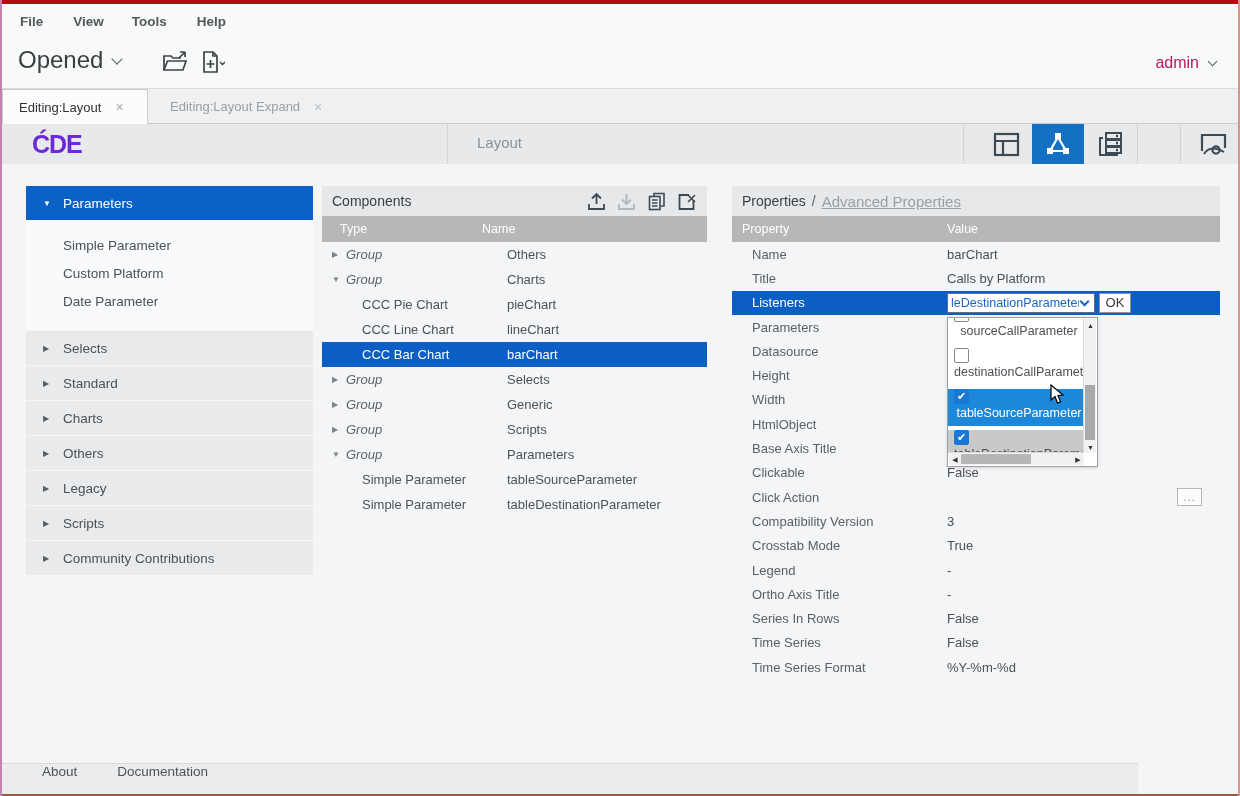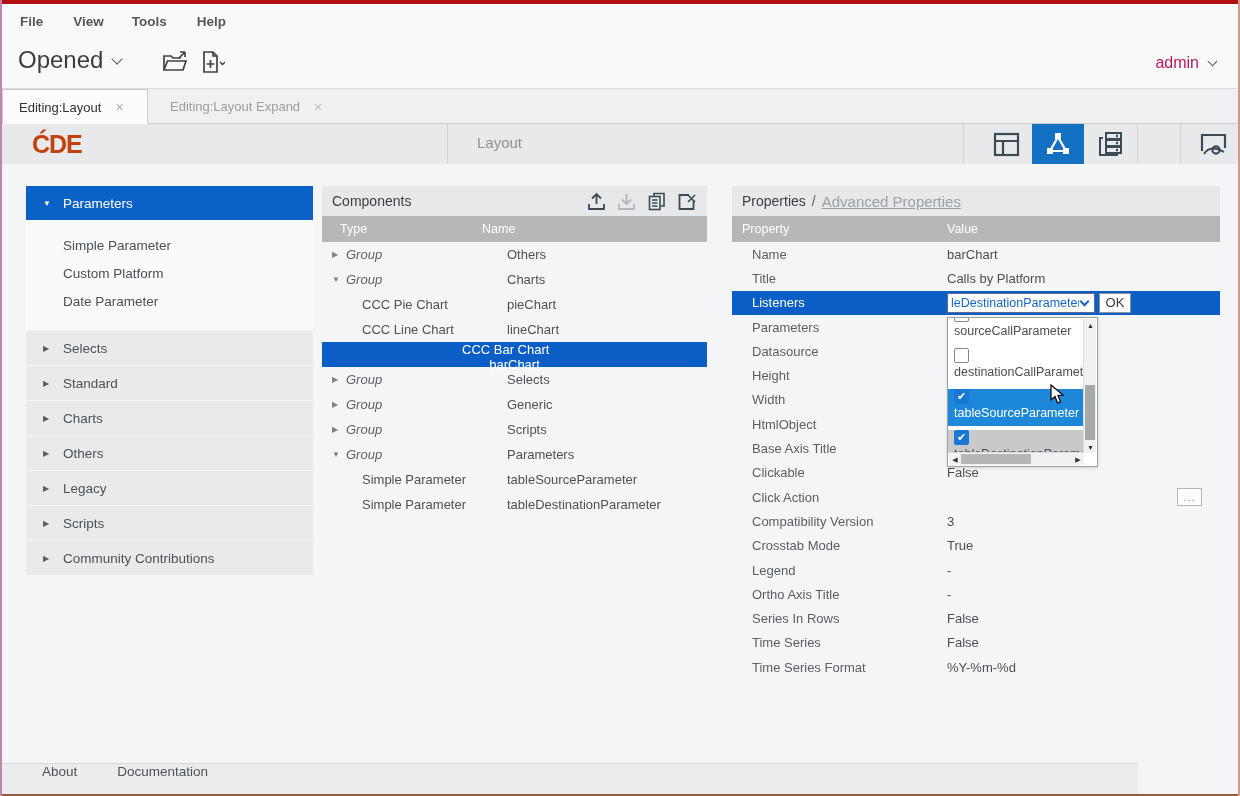--- a/index.html
+++ b/index.html
@@ -27,21 +27,21 @@
   
   .tab-strip { position:absolute; left:0; top:89px; width:1236px; height:35px; background:#eef0f1; border-bottom:1px solid #c9cbcd; }
   .tab { position:absolute; top:0; height:35px; display:flex; align-items:center; font-size:13px; cursor:default; }
   .tab-active { left:0; width:146px; background:#fcfcfc; border:1px solid #c9cbcd; border-bottom:none; color:#2e3236; padding-left:16px; }
   .tab-inactive { left:152px; width:196px; color:#9b9ea1; padding-left:16px; }
   .tab .close { margin-left:14px; color:#a8abad; font-size:14px; }
   .tab-inactive .close { color:#b9bcbe; }
 
   
   .cde-toolbar { position:absolute; left:0; top:124px; width:1236px; height:40px; background:#e7e9ea; }
-  .brand { position:absolute; left:30px; top:6px; font-size:25px; font-weight:bold; letter-spacing:-1px; color:#c2410c; }
+  .brand { position:absolute; left:30px; top:6px; font-size:25px; font-weight:bold; letter-spacing:-1px; color:#6d28d9; }
   .tb-actions { position:absolute; left:104px; top:0; height:40px; display:flex; align-items:center; gap:28px; }
   .tb-actions .act { font-size:13.5px; color:#43474c; cursor:default; }
   .tb-divider { position:absolute; top:0; width:1px; height:40px; background:#d2d4d6; }
   .div-1 { left:445px; } .div-2 { left:961px; } .div-3 { left:1135px; } .div-4 { left:1178px; }
   .panel-title { position:absolute; left:475px; top:10px; font-size:15px; color:#8e9296; }
   .view-slot { position:absolute; top:0; width:52px; height:40px; display:flex; align-items:center; justify-content:center; }
   .vs-1 { left:978px; } .vs-2 { left:1030px; background:#1470c2; } .vs-3 { left:1083px; } .vs-4 { left:1183px; }
 
   
   .workspace { position:absolute; left:0; top:164px; width:1236px; height:599px; background:#f3f5f6; }
@@ -62,21 +62,21 @@
   .panel-head .ttl { font-size:14px; color:#3b3f43; }
   .ph-icons { margin-left:auto; display:flex; align-items:center; gap:9px; }
   .thead { height:26px; background:#b5b7b9; display:flex; align-items:center; color:#fff; font-size:12.5px; }
   .thead .c-type { padding-left:18px; width:160px; }
   .thead .c-name { }
   .crow { height:25px; display:flex; align-items:center; font-size:13px; color:#4e5256; cursor:default; }
   .crow .tcell { width:185px; display:flex; align-items:center; }
   .crow .caret { width:14px; margin-left:10px; font-size:8px; color:#7e8285; flex:none; }
   .crow .indent1 { margin-left:40px; }
   .crow .grp { font-style:italic; color:#5d6165; }
-  .crow.selected { background:#0b5ec6;flex-direction:column; }
+  .crow.selected { background:#0b5ec6; }
   .crow.selected .tcell span, .crow.selected .ncell, .crow.selected .caret { color:#fff; }
   .ncell { }
 
   
   .properties-panel { position:absolute; left:730px; top:22px; width:488px; }
   .props-title { display:flex; align-items:center; gap:6px; }
   .props-title .main { font-size:14px; color:#3b3f43; }
   .props-title .sep { font-size:14px; color:#5b5f63; }
   .props-title .sub { font-size:15px; color:#9aa0a5;text-decoration:underline; }
   .thead .c-prop { padding-left:10px; width:215px; }
@@ -87,21 +87,21 @@
   .prow.selected .pname { color:#fff; }
   .listeners-editor { display:flex; align-items:center; gap:4px; }
   .fake-select { width:148px; height:20px; background:#fff; border:1px solid #5f6a93; display:flex; align-items:center; }
   .fake-select .val { flex:1; font-size:12.5px; color:#1566c8; padding-left:3px; white-space:nowrap; overflow:hidden; }
   .sel-chev { width:7px; height:7px; border-right:2px solid #1566c8; border-bottom:2px solid #1566c8; transform:rotate(45deg); margin:0 6px 3px 2px; flex:none; }
   .ok-btn { width:32px; height:20px; background:#fff; border:1px solid #8f9296; font-size:13px; color:#36393c; display:flex; align-items:center; justify-content:center; }
   .ellipsis-btn { position:absolute; right:18px; top:3px; width:25px; height:18px; background:#fcfcfc; border:1px solid #b4b7b9; color:#85898c; font-size:11px; display:flex; align-items:center; justify-content:center; letter-spacing:1px; }
 
   
   .popup { position:absolute; left:215px; top:131px; width:151px; height:150px; background:#fff; border:1px solid #9ea2a6; z-index:10; box-shadow:0 1px 3px rgba(0,0,0,.15); }
-  .popup-list { position:absolute; left:0; top:0; width:136px; height:135px; overflow:hidden; }
+  .popup-list { position:absolute; left:0; top:0; width:136px; height:135px; overflow:hidden;text-align:center; }
   .plist-inner { position:relative; top:-15px; }
   .opt { height:37px; padding-left:6px; }
   .opt .cb { width:15px; height:15px; margin-top:4px; border:1px solid #85898c; border-radius:2px; background:#fff; display:flex; align-items:center; justify-content:center; }
   .opt .cb.checked { background:#1878d4; border-color:#1878d4; color:#fff; font-size:11px; }
   .opt .olbl { font-size:12.5px; color:#4c5054; white-space:nowrap; overflow:hidden; display:block; margin-top:2px; }
   .opt.hover { background:#1d88da; margin-right:0; }
   .opt.hover .olbl { color:#fff; }
   .opt.sel { background:#c7c9cb; }
   
   .vscroll { position:absolute; right:1px; top:1px; width:13px; height:134px; background:#f1f1f1; border-left:1px solid #dcdcdc; }

